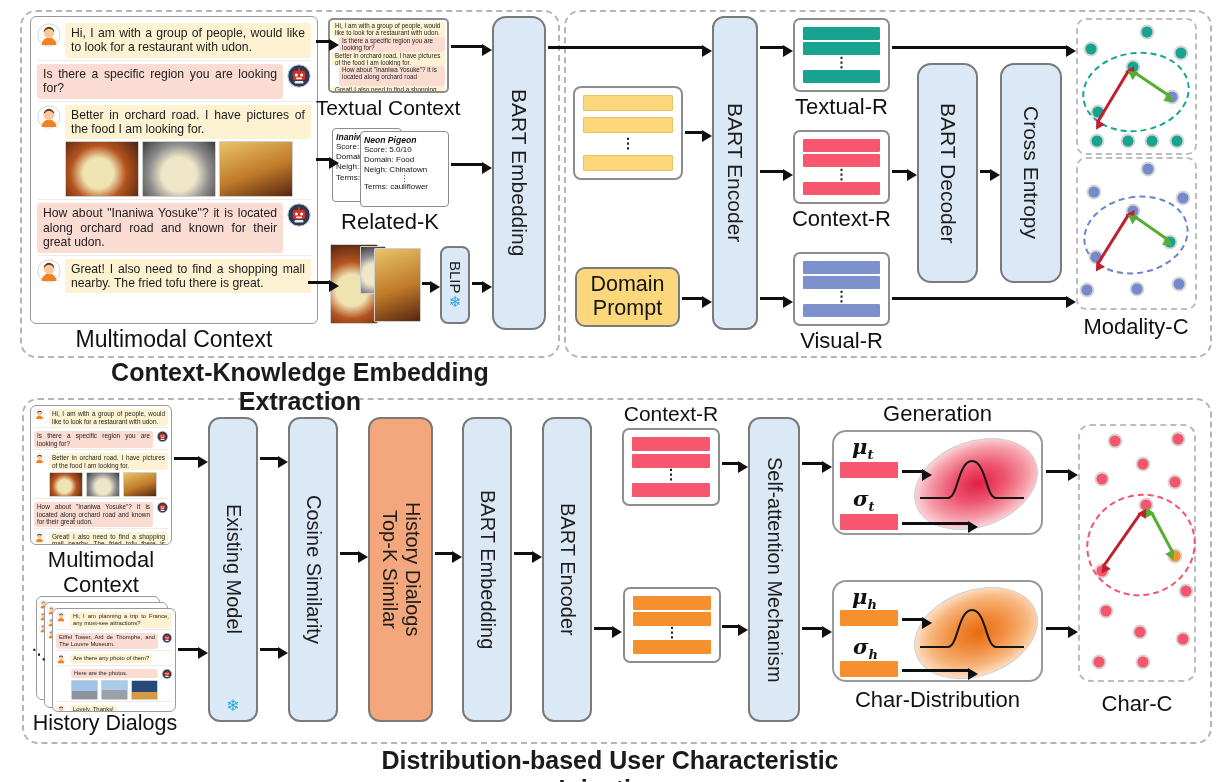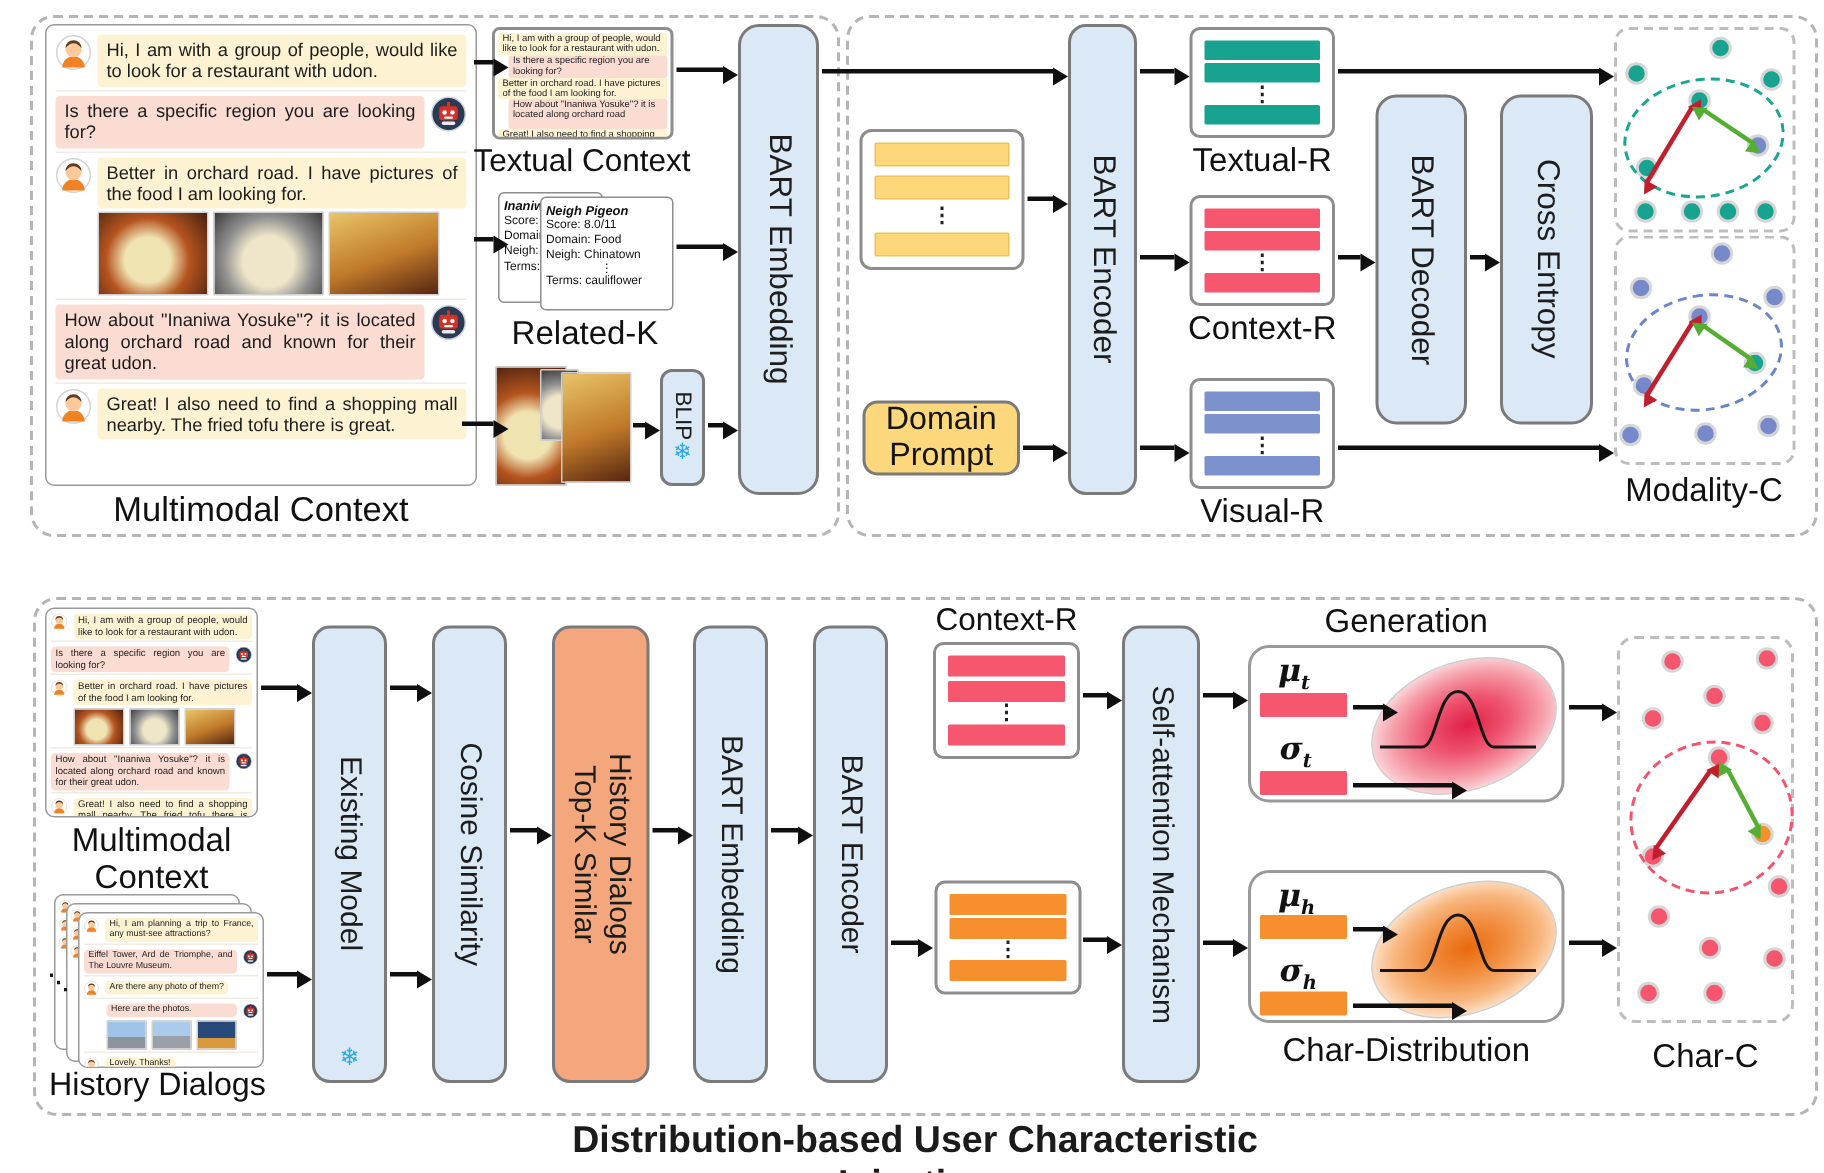--- a/index.html
+++ b/index.html
@@ -59,20 +59,21 @@
 </style>
 </head>
 <body>
 
 <div id="stage">
 
   <div class="sec" style="left:20px;top:10px;width:536px;height:344px;"></div>
   <div class="sec" style="left:564px;top:10px;width:644px;height:344px;"></div>
   <div class="sec" style="left:22px;top:398px;width:1186px;height:342px;"></div>
 
+  <div class="sec-title" style="left:55px;top:358px;width:490px;">Context-Knowledge Embedding Extraction</div>
   <div class="sec-title" style="left:330px;top:746px;width:560px;">Distribution-based User Characteristic Injection</div>
 
   <div id="mm-card" class="tinycard chat" style="left: 30px; top: 16px; width: 288px; height: 308px; padding: 6px; gap: 2px; font-size: 12.2px;">
       <div class="chatrow user">
         <span class="av" style="height: 24px; width: 24px;">
           <svg viewBox="0 0 24 24">
             <circle cx="12" cy="12" r="11.2" fill="#fff" stroke="#d5d5d5" stroke-width="1"></circle>
             <path d="M4.5 22 a7.5 7.5 0 0 1 15 0 Z" fill="#f08223"></path>
             <circle cx="12" cy="9.8" r="5.4" fill="#fbc99c"></circle>
             <path d="M6.6 9.2 a5.4 5.4 0 0 1 10.8 0 q-2.6-3.4-5.4-3.4 q-2.8 0-5.4 3.4" fill="#5d3d1e"></path>
@@ -159,22 +160,22 @@
 
   <div id="relk-back" class="whitebox" style="left:332px;top:128px;width:70px;height:74px;border-radius:4px;padding:3px;overflow:hidden;border-width:1.5px;">
       <div class="ktitle">Inaniwa</div>
       <div class="kline">Score: 7.</div>
       <div class="kline">Domain:</div>
       <div class="kline">Neigh: O</div>
       <div class="kline"></div>
       <div class="kline">Terms: u</div>
     </div>
   <div id="relk-front" class="whitebox" style="left:360px;top:131px;width:89px;height:76px;border-radius:4px;padding:3px;overflow:hidden;border-width:1.5px;">
-      <div class="ktitle">Neigh Pigeon</div>
-      <div class="kline">Score: 8.0/11</div>
+      <div class="ktitle">Neon Pigeon</div>
+      <div class="kline">Score: 5.0/10</div>
       <div class="kline">Domain: Food</div>
       <div class="kline">Neigh: Chinatown</div>
       <div class="kline" style="text-align: center; line-height: 0.8;">⋮</div>
       <div class="kline">Terms: cauliflower</div>
     </div>
   <div class="lbl" style="left:328px;top:210px;width:124px;font-size:22px;">Related-K</div>
 
   <div class="abs photo" style="left:330px;top:244px;width:48px;height:80px;background:radial-gradient(circle at 45% 58%,#f0e3b2 0 30%,#b5541f 55%,#47200f 100%);"></div>
   <div class="abs photo" style="left:360px;top:246px;width:26px;height:48px;background:radial-gradient(circle at 50% 60%,#efe6c9 0 35%,#8f8f8f 62%,#3c3c3c 100%);"></div>
   <div class="abs photo" style="left:374px;top:248px;width:47px;height:74px;background:linear-gradient(160deg,#e9c469,#c07a2a 55%,#55250f);"></div>
@@ -188,21 +189,21 @@
     <span class="vtext" style="font-size:21px;">BART Embedding</span>
   </div>
 
   <div id="fgi-box" class="whitebox rbox" style="left:573px;top:86px;width:110px;height:94px;border-radius:8px;">
       <div class="bar c-yellow" style="height: 16px;"></div>
       <div class="bar c-yellow" style="height: 16px;"></div>
       <div class="vdots">⋮</div>
       <div class="bar c-yellow" style="height: 16px;"></div>
     </div>
 
-  <div class="pill yellow" style="left:575px;top:267px;width:105px;height:50px;border-radius:10px;">
+  <div class="pill yellow" style="left:575px;top:267px;width:105px;height:60px;border-radius:10px;">
     <span style="font-size:21.5px;text-align:center;line-height:1.1;">Domain Prompt</span>
   </div>
 
   <div class="pill" style="left:712px;top:16px;width:46px;height:314px;border-radius:12px;">
     <span class="vtext" style="font-size:21px;">BART Encoder</span>
   </div>
 
   <div id="textualr-box" class="whitebox rbox" style="left:793px;top:18px;width:97px;height:74px;border-radius:7px;">
       <div class="bar c-teal"></div>
       <div class="bar c-teal"></div>

